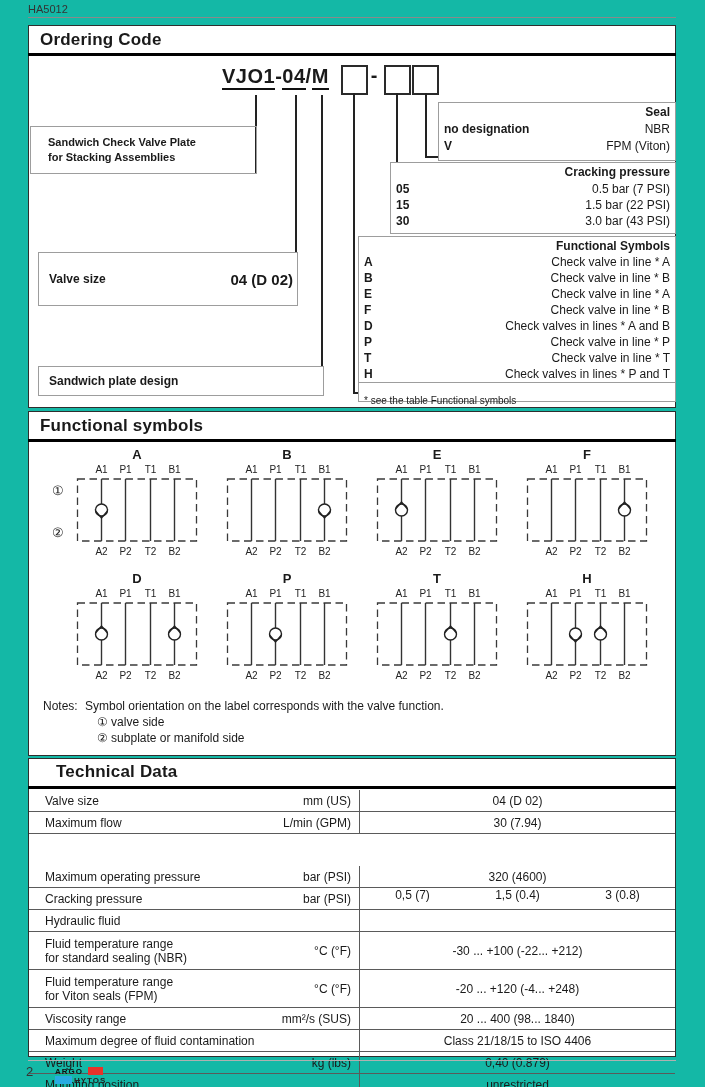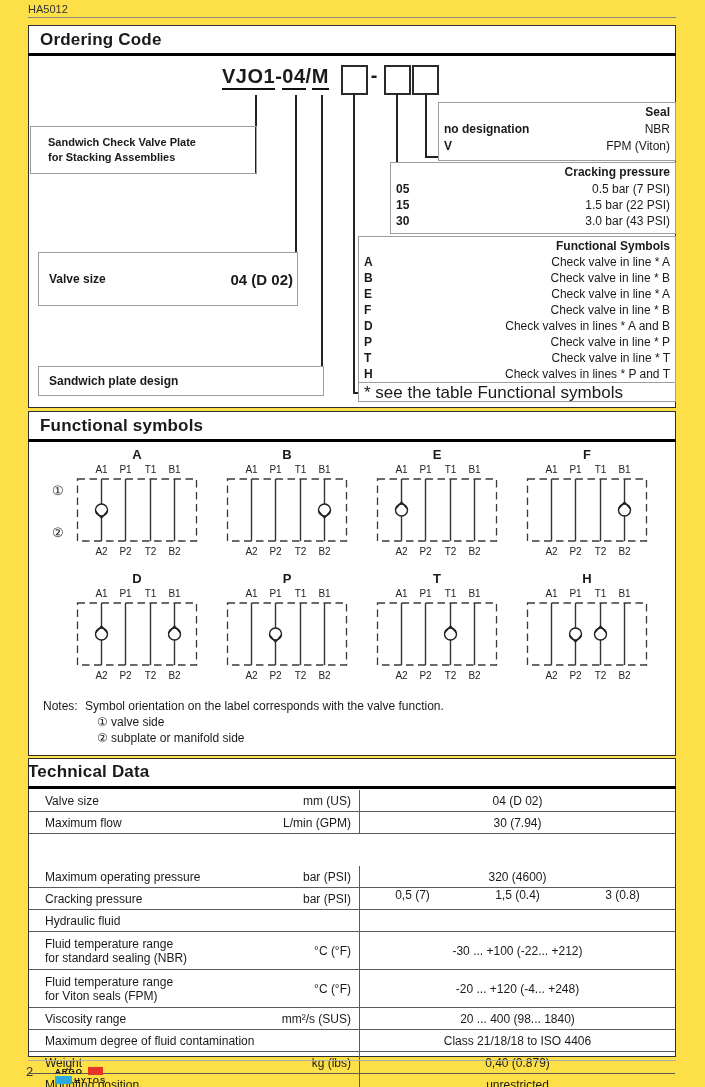--- a/index.html
+++ b/index.html
@@ -1,26 +1,26 @@
 <!DOCTYPE html>
 <html><head>
 <meta charset="utf-8">
 <style>
   html,body{margin:0;padding:0;background:#fff;}
-  .page{position:relative;width:705px;height:1087px;background:#fde047;
+  .page{position:relative;width:705px;height:1087px;background:#14b8a6;
         font-family:"Liberation Sans",sans-serif;color:#1a1a1a;overflow:hidden;}
   .abs{position:absolute;}
   .doc-code{left:28px;top:3px;font-size:11px;color:#333;}
   .toprule{left:28px;top:17px;width:648px;height:1px;background:#8a8a8a;}
   .section{left:28px;width:646px;border:1px solid #2e2e2e;background:#fff;}
   .sec1{top:25px;height:381px;}
   .sec2{top:411px;height:343px;}
   .sec3{top:758px;height:297px;}
   .sec-title{font-size:17px;font-weight:bold;letter-spacing:.2px;}
-  .t1{left:40px;top:30px;} .t2{left:40px;top:416px;} .t3{left:28px;top:762px;text-align:right;}
+  .t1{left:40px;top:30px;} .t2{left:40px;top:416px;} .t3{left:56px;top:762px;text-align:right;}
   .sec-rule{left:28px;width:648px;height:3px;background:#000;}
   .r1{top:53px;} .r2{top:439px;} .r3{top:786px;}
 
   
   .code{left:222px;top:65px;font-size:20px;font-weight:bold;letter-spacing:.5px;white-space:nowrap;}
   .code .u{border-bottom:2px solid #111;padding-bottom:1px;}
   .cbox{width:23px;height:26px;border:2px solid #2a2a2a;background:#fff;}
   .b1{left:341px;top:65px;} .b2{left:384px;top:65px;} .b3{left:412px;top:65px;}
   .cdash{left:366px;top:64px;width:16px;text-align:center;font-size:20px;font-weight:bold;}
   .vline{width:2px;background:#222;}
@@ -38,21 +38,21 @@
   .obox{border:1px solid #9d9d9d;font-size:12px;background:#fff;}
   .obox .ttl{font-weight:bold;text-align:right;padding:1px 5px 0 0;}
   .orow{display:flex;justify-content:space-between;padding:0 5px;}
   .orow .oc{font-weight:bold;}
   .sealbox{left:438px;top:102px;width:236px;height:57px;}
   .sealbox .ttl,.sealbox .orow{line-height:17px;}
   .crackbox{left:390px;top:162px;width:284px;height:70px;}
   .crackbox .ttl{line-height:17px;} .crackbox .orow{line-height:16px;}
   .funcbox{left:358px;top:236px;width:316px;height:164px;}
   .funcbox .ttl{line-height:16px;} .funcbox .orow{line-height:16px;}
-  .funcbox .fn{border-top:1px solid #9d9d9d;padding:2px 0 0 5px;font-size:17px;line-height:15px;}
+  .funcbox .fn{border-top:1px solid #9d9d9d;padding:10px 0 0 5px;font-size:10px;line-height:15px;}
 
   
   .sym{position:absolute;width:136px;height:108px;}
   .sym-letter{text-align:center;font-size:13px;font-weight:bold;height:16px;line-height:14px;}
   .sym-ports{position:relative;height:14px;font-size:10px;color:#222;}
   .sym-ports span{position:absolute;width:26px;text-align:center;line-height:12px;}
   .marker{font-size:13px;color:#222;}
   .notes{font-size:12px;line-height:15px;}
 
   
@@ -417,21 +417,21 @@
           <span class="tlab">Viscosity range</span>
           <span class="tunit">mm²/s (SUS)</span>
         </div>
       <div class="tval">20 ... 400 (98... 1840)</div>
     </div>
     <div class="trow" style="height:21px;">
       <div class="tleft">
           <span class="tlab">Maximum degree of fluid contamination</span>
           <span class="tunit"></span>
         </div>
-      <div class="tval">Class 21/18/18 to ISO 4406</div>
+      <div class="tval">Class 21/18/15 to ISO 4406</div>
     </div>
     <div class="trow" style="height:21px;">
       <div class="tleft">
           <span class="tlab">Weight</span>
           <span class="tunit">kg (lbs)</span>
         </div>
       <div class="tval">0,40 (0.879)</div>
     </div>
     <div class="trow" style="height:22px;">
       <div class="tleft">

